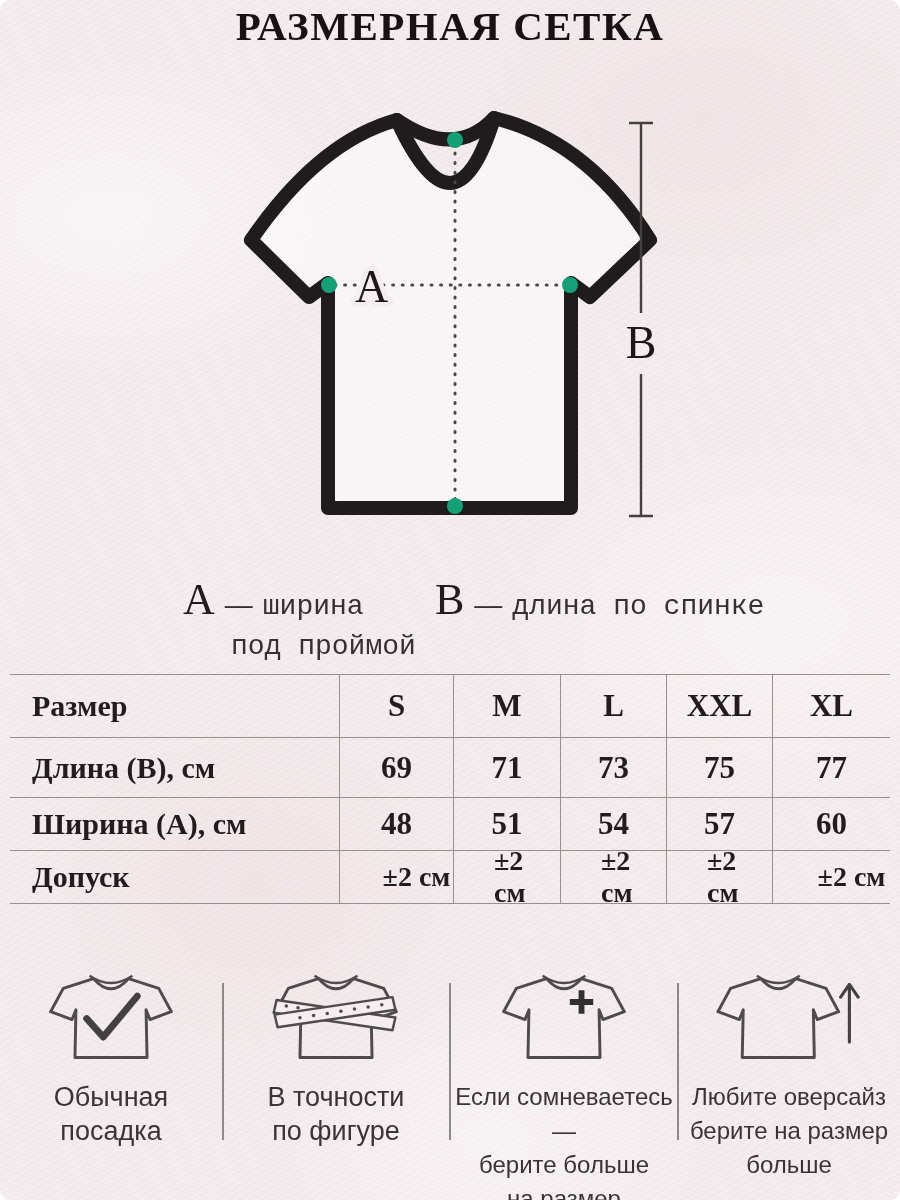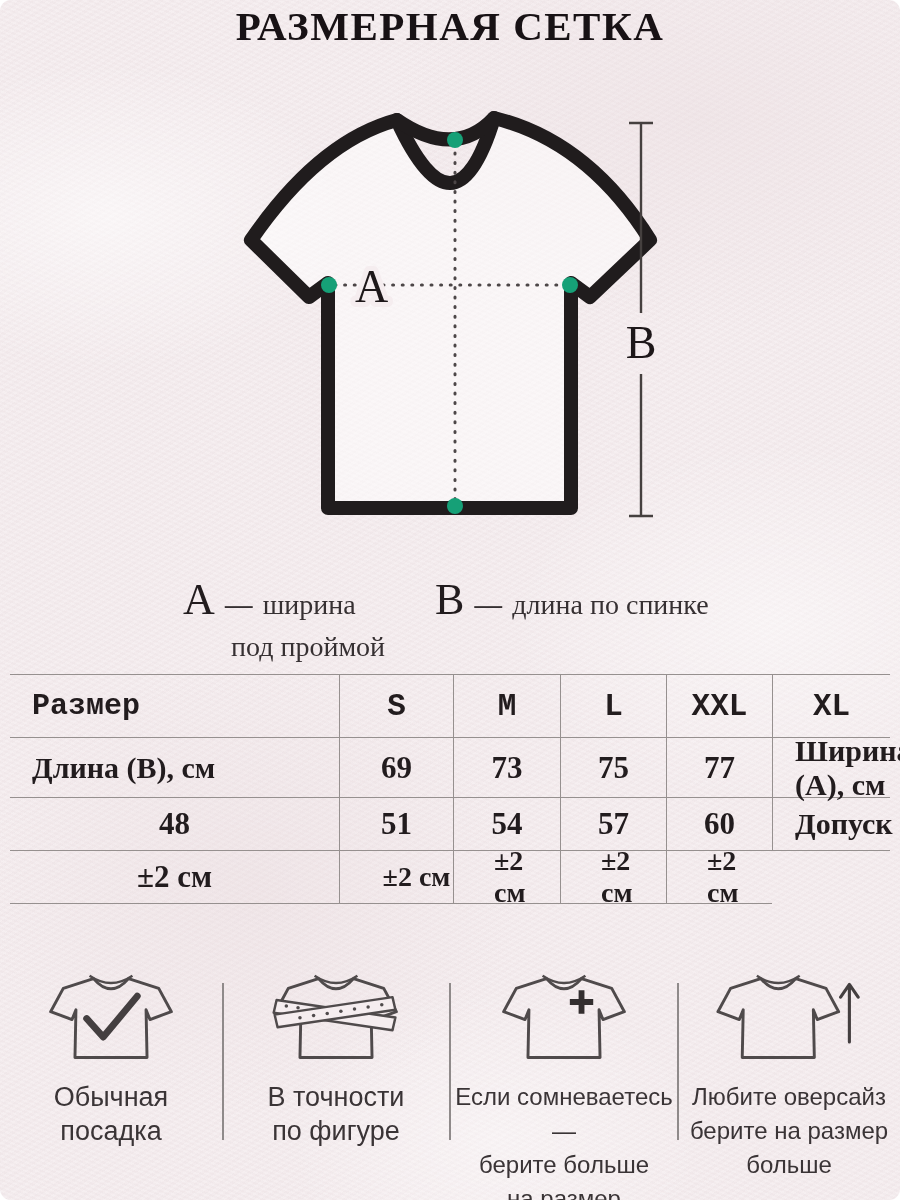--- a/index.html
+++ b/index.html
@@ -20,34 +20,34 @@
     position:absolute;top:2px;left:0;width:100%;margin:0;text-align:center;
     font-family:"Liberation Serif", serif;font-size:41px;font-weight:700;letter-spacing:1.5px;color:#181215;
   }
   .diagram{position:absolute;left:238px;top:95px;width:464px;height:448px;}
   
   .legend-item{position:absolute;white-space:nowrap;}
   .legend-width{left:183px;top:574px;}
   .legend-length{left:435px;top:574px;}
   .term{font-family:"Liberation Serif", serif;font-size:44px;font-weight:400;color:#221c1e;}
   .dash{font-family:"Liberation Sans", sans-serif;font-size:28px;color:#363032;margin:0 10px;}
-  .ltext{font-family:Liberation Serif, serif;font-size:28px;color:#363032;}
+  .ltext{font-family:Liberation Mono, monospace;font-size:28px;color:#363032;}
   .legend-line2{margin-left:48px;margin-top:6px;text-align:right;}
   
   .size-table{
     position:absolute;left:10px;top:674px;width:880px;
     display:grid;grid-template-columns:329px 114px 107px 106px 106px 118px;
     grid-template-rows:64px 60px 53px 53px;
   }
   .st-cell{
     display:flex;align-items:center;justify-content:center;
     border-bottom:1px solid #96908f;
     font-size:31px;font-weight:600;color:#221c1e;
   }
-  .st-cell:nth-child(-n+6){border-top:1px solid #96908f;font-family:Liberation Mono, monospace;}
+  .st-cell:nth-child(-n+6){border-top:1px solid #96908f;}
   .st-cell:not(:nth-child(6n+1)){border-left:1px solid #96908f;}
   .st-label{justify-content:flex-start;padding-left:22px;font-size:30px;}
   .st-cell:nth-child(n+20){font-size:28px;padding-left:40px;}
   
   .fit-guide{
     position:absolute;left:0;top:958px;width:900px;
     display:grid;grid-template-columns:222px 228px 228px 222px;
   }
   .fit-cell{display:flex;flex-direction:column;align-items:center;}
   .fit-icon{height:108px;display:flex;align-items:center;justify-content:center;margin-top:8px;}
@@ -93,20 +93,21 @@
   <div class="size-table">
     <div class="st-cell st-label">Размер</div>
     <div class="st-cell">S</div>
     <div class="st-cell">M</div>
     <div class="st-cell">L</div>
     <div class="st-cell">XXL</div>
     <div class="st-cell">XL</div>
 
     <div class="st-cell st-label">Длина (B), см</div>
     <div class="st-cell">69</div>
+    <div class="st-cell">71</div>
     <div class="st-cell">73</div>
     <div class="st-cell">75</div>
     <div class="st-cell">77</div>
 
     <div class="st-cell st-label">Ширина (A), см</div>
     <div class="st-cell">48</div>
     <div class="st-cell">51</div>
     <div class="st-cell">54</div>
     <div class="st-cell">57</div>
     <div class="st-cell">60</div>

